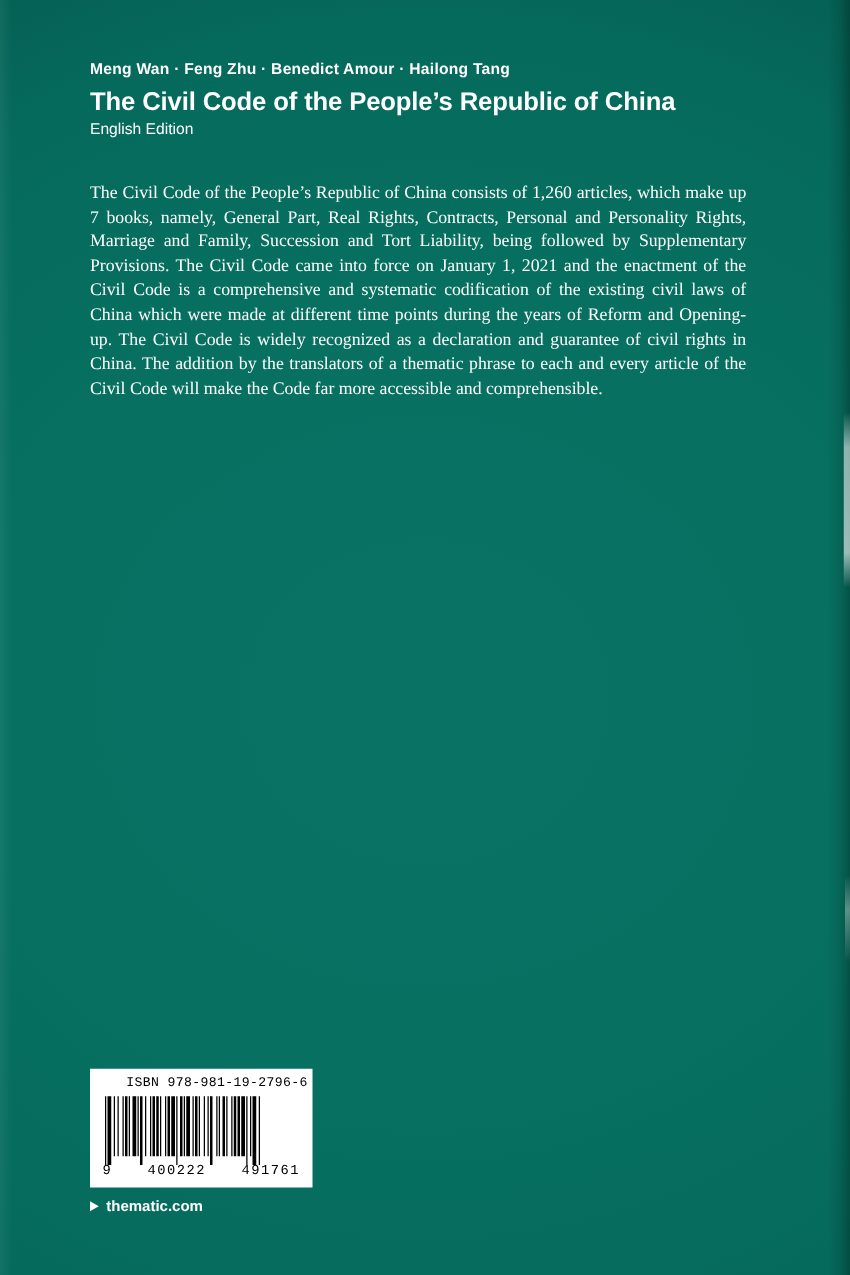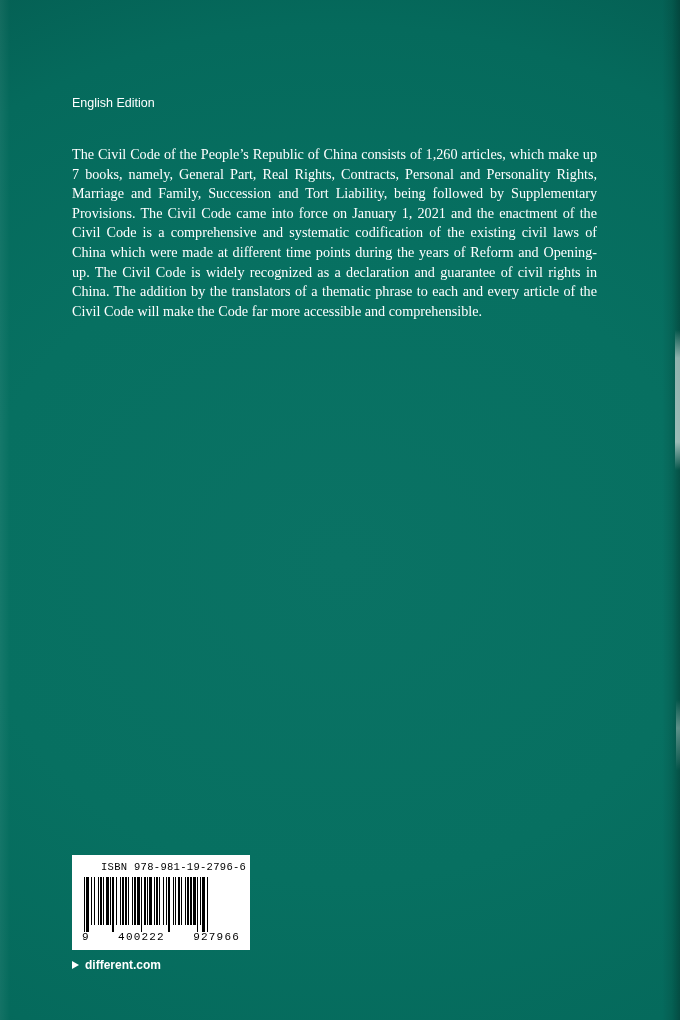--- a/index.html
+++ b/index.html
@@ -174,20 +174,22 @@
 </head>
 <body>
 
 <div class="cover">
 
   <div class="left-glow"></div>
   <div class="edge-shadow"></div>
   <div class="edge-highlight"></div>
   <div class="edge-highlight2"></div>
 
+  <div class="authors">Meng Wan · Feng Zhu · Benedict Amour · Hailong Tang</div>
+  <div class="title">The Civil Code of the People’s Republic of China</div>
   <div class="subtitle">English Edition</div>
 
   <div class="blurb">The Civil Code of the People’s Republic of China consists of 1,260 articles, which make up 7 books, namely, General Part, Real Rights, Contracts, Personal and Personality Rights, Marriage and Family, Succession and Tort Liability, being followed by Supplementary Provisions. The Civil Code came into force on January 1, 2021 and the enactment of the Civil Code is a comprehensive and systematic codification of the existing civil laws of China which were made at different time points during the years of Reform and Opening-up. The Civil Code is widely recognized as a declaration and guarantee of civil rights in China. The addition by the translators of a thematic phrase to each and every article of the Civil Code will make the Code far more accessible and comprehensible.</div>
 
   <div class="barcode-box">
     <div class="isbn-text">ISBN  978-981-19-2796-6</div>
     <div class="bars" id="bars">
         <span style="width: 1px;"></span>
         <span style="width: 1px; background: transparent;"></span>
         <span style="width: 3px;"></span>
@@ -265,22 +267,22 @@
         <span class="short" style="width: 1px;"></span>
         <span class="short" style="width: 1px; background: transparent;"></span>
         <span style="width: 3px;"></span>
         <span style="width: 2px; background: transparent;"></span>
         <span style="width: 1px;"></span>
         <span style="width: 1px; background: transparent;"></span>
       </div>
     <div class="barcode-digits">
       <span>9</span>
       <span>400222</span>
-      <span>927966</span>
+      <span>491761</span>
     </div>
   </div>
 
   <div class="springer">
     <span class="tri"></span>
-    <span>different.com</span>
+    <span>thematic.com</span>
   </div>
 
 </div>
 
 </body></html>

